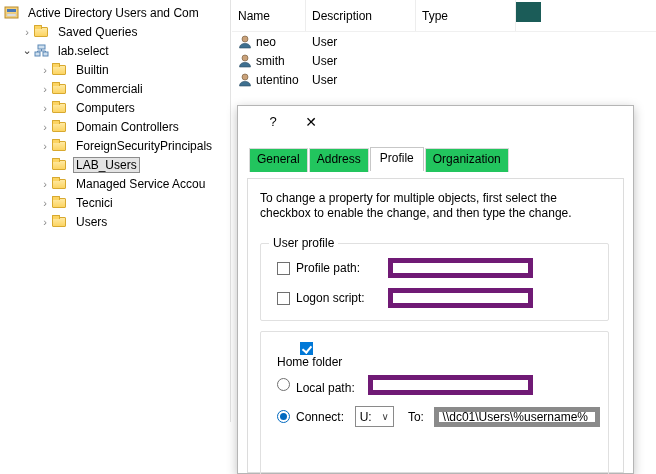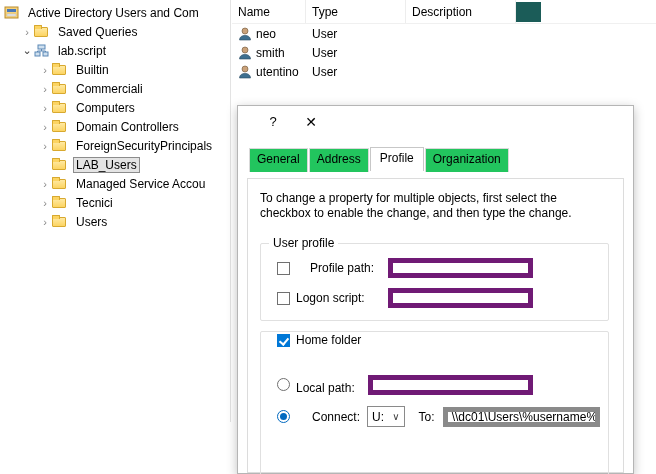--- a/index.html
+++ b/index.html
@@ -20,21 +20,21 @@
   .tree-icon { width:16px; flex:0 0 16px; height:13px; position:relative; margin-right:5px; }
   .folder { position:absolute; left:0; top:2px; width:14px; height:10px;
     background:linear-gradient(#ffe9a2,#fcd462); border:1px solid #d8a92f; border-radius:1px; }
   .folder::before { content:""; position:absolute; left:-1px; top:-3px; width:6px; height:3px;
     background:#fcd462; border:1px solid #d8a92f; border-bottom:none; border-radius:1px 1px 0 0; }
   .tree-label { padding:1px 3px; }
   .tree-row.selected .tree-label { background:#e4e4e4; border:1px solid #8c8c8c; padding:0 2px; }
 
   
   .list-pane { position:absolute; left:232px; top:0; right:0; height:474px; background:#fff; font-size:12px; }
-  .list-header { position:relative; height:24px; border-bottom:1px solid #f0f0f0; display:flex; align-items:flex-end; }
+  .list-header { position:relative; height:32px; border-bottom:1px solid #f0f0f0; display:flex; align-items:flex-end; }
   .col-h { padding-left:6px; border-right:1px solid #ededed; height:100%; display:flex; align-items:center; }
   .col-name { width:74px; }
   .col-type { width:100px; }
   .col-desc { width:110px; }
   .teal-block { position:absolute; left:284px; top:2px; width:25px; height:20px; background:#1b5c58; }
   .list-row { display:flex; align-items:center; height:19px; }
   .cell-name { width:74px; padding-left:6px; display:flex; align-items:center; gap:4px; }
   .cell-type { width:100px; padding-left:6px; }
   .user-ic { width:14px; height:14px; flex:0 0 14px; }
 
@@ -106,21 +106,21 @@
     <div class="tree-row lvl1">
       <span class="expander expanded">⌄</span>
       <span class="tree-icon">
         <svg width="15" height="13" viewBox="0 0 15 13">
             <rect x="4" y="1" width="7" height="4" fill="#cfe0ef" stroke="#5b87b5"></rect>
             <rect x="1" y="8" width="5" height="4" fill="#cfe0ef" stroke="#5b87b5"></rect>
             <rect x="9" y="8" width="5" height="4" fill="#cfe0ef" stroke="#5b87b5"></rect>
             <path d="M7.5 5v2M3.5 8V7h8v1" stroke="#5b87b5" fill="none"></path>
           </svg>
       </span>
-      <span class="tree-label">lab.script</span>
+      <span class="tree-label">lab.select</span>
     </div>
 
     <div class="tree-row lvl2">
       <span class="expander">›</span>
       <span class="tree-icon">
           <span class="folder"></span>
         </span>
       <span class="tree-label">Builtin</span>
     </div>
 
@@ -185,22 +185,22 @@
       <span class="tree-icon">
           <span class="folder"></span>
         </span>
       <span class="tree-label">Users</span>
     </div>
   </div>
 
   <div class="list-pane">
     <div class="list-header">
       <div class="col-h col-name">Name</div>
+      <div class="col-h col-desc">Description</div>
       <div class="col-h col-type">Type</div>
-      <div class="col-h col-desc">Description</div>
       <div class="teal-block"></div>
     </div>
 
     <div class="list-row">
       <div class="cell-name">
         <svg class="user-ic" viewBox="0 0 14 14">
             <circle cx="7" cy="4" r="3" fill="#caa27a" stroke="#6b5032" stroke-width="0.6"></circle>
             <path d="M1.5 13c0-3 2.4-4.6 5.5-4.6s5.5 1.6 5.5 4.6z" fill="#3e6f8f" stroke="#2a4c63" stroke-width="0.6"></path>
           </svg>
         <span>neo</span>
@@ -243,48 +243,48 @@
       <div class="tab active">Profile</div>
       <div class="tab">Organization</div>
     </div>
 
     <div class="tab-page">
       <div class="intro">To change a property for multiple objects, first select the checkbox to enable the change, and then type the change.</div>
 
       <div class="groupbox gb-user-profile">
         <span class="gb-label">User profile</span>
 
-        <div class="ctl-row" style="left:16px; top:14px; right:14px;text-align:center;">
+        <div class="ctl-row" style="left:16px; top:14px; right:14px;">
           <span class="checkbox"></span>
           <span style="width:92px;">Profile path:</span>
           <span class="txt" style="width:145px;"></span>
         </div>
 
         <div class="ctl-row" style="left:16px; top:44px; right:14px;">
           <span class="checkbox"></span>
           <span style="width:92px;">Logon script:</span>
           <span class="txt" style="width:145px;"></span>
         </div>
       </div>
 
       <div class="groupbox gb-home">
-        <div class="ctl-row" style="left:16px; top:1px;">
+        <div class="ctl-row" style="left:16px; top:10px;flex-direction:column;">
           <span class="checkbox checked"></span>
           <span>Home folder</span>
         </div>
 
         <div class="ctl-row" style="left:16px; top:42px; right:14px;">
           <span class="radio"></span>
           <span style="width:72px;margin-top:7px;">Local path:</span>
           <span class="txt" style="width:165px;"></span>
         </div>
 
         <div class="ctl-row" style="left:16px; top:74px; right:8px;">
           <span class="radio selected"></span>
-          <span style="width:64px;margin-left:16px;">Connect:</span>
+          <span style="width:64px;">Connect:</span>
           <span class="combo">
             <span>U:</span>
             <span class="chev">∨</span>
           </span>
           <span style="margin-left:14px; width:28px;">To:</span>
           <span class="txt enabled" style="width:180px;">\\dc01\Users\%username%</span>
         </div>
       </div>
     </div>
   </div>

